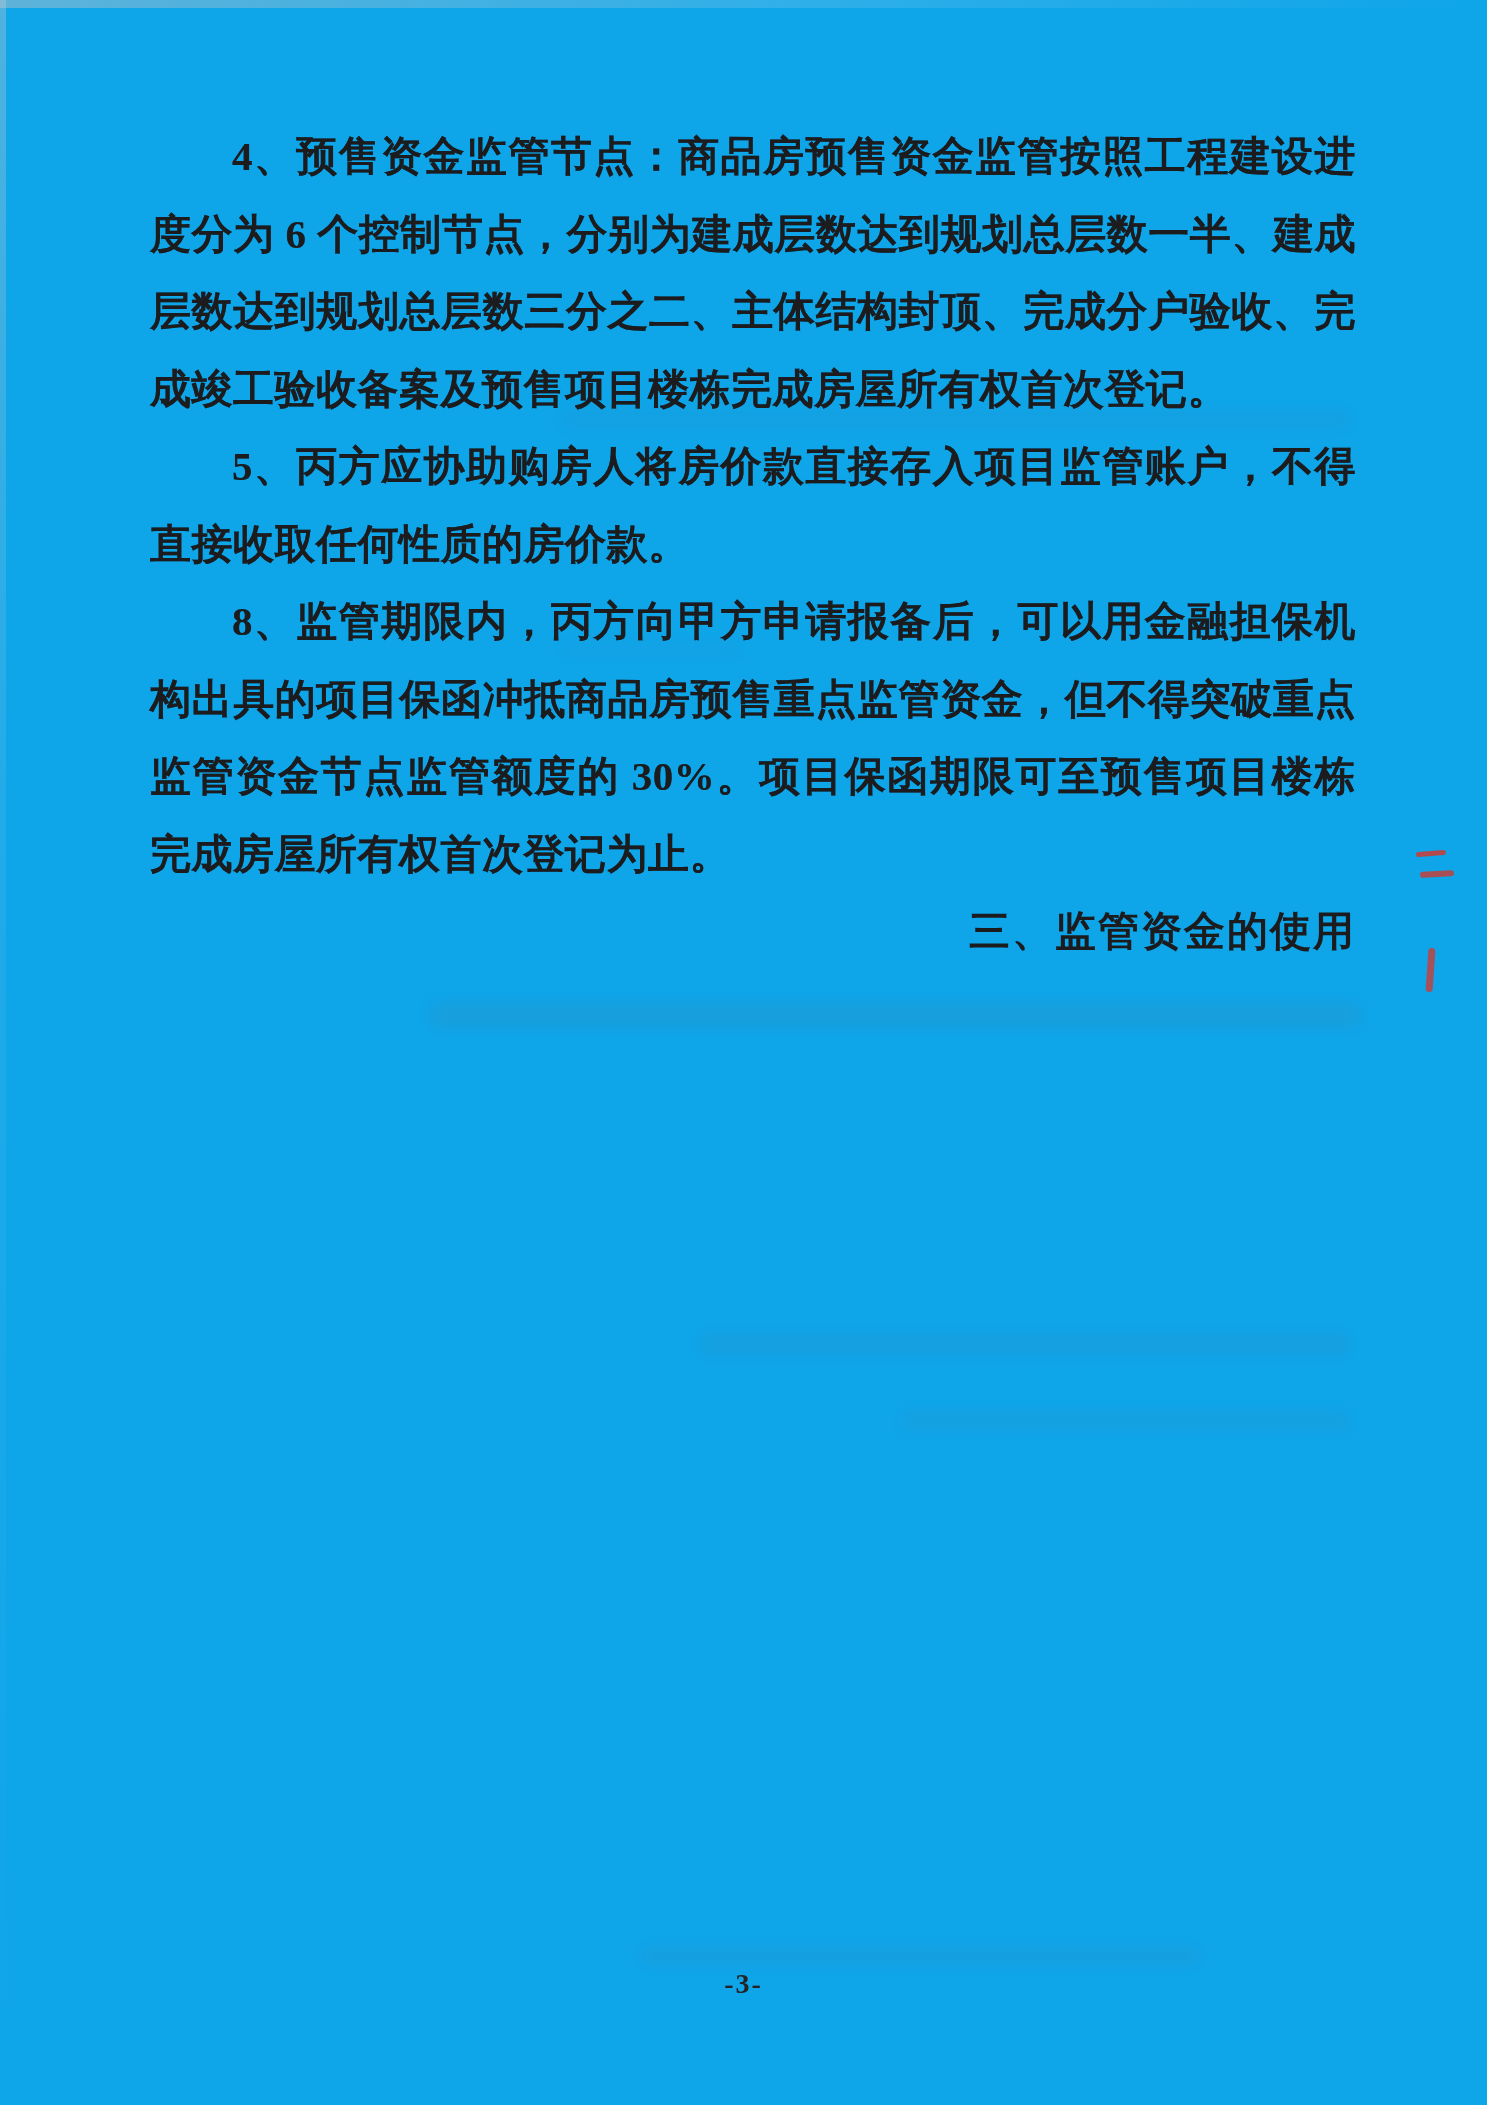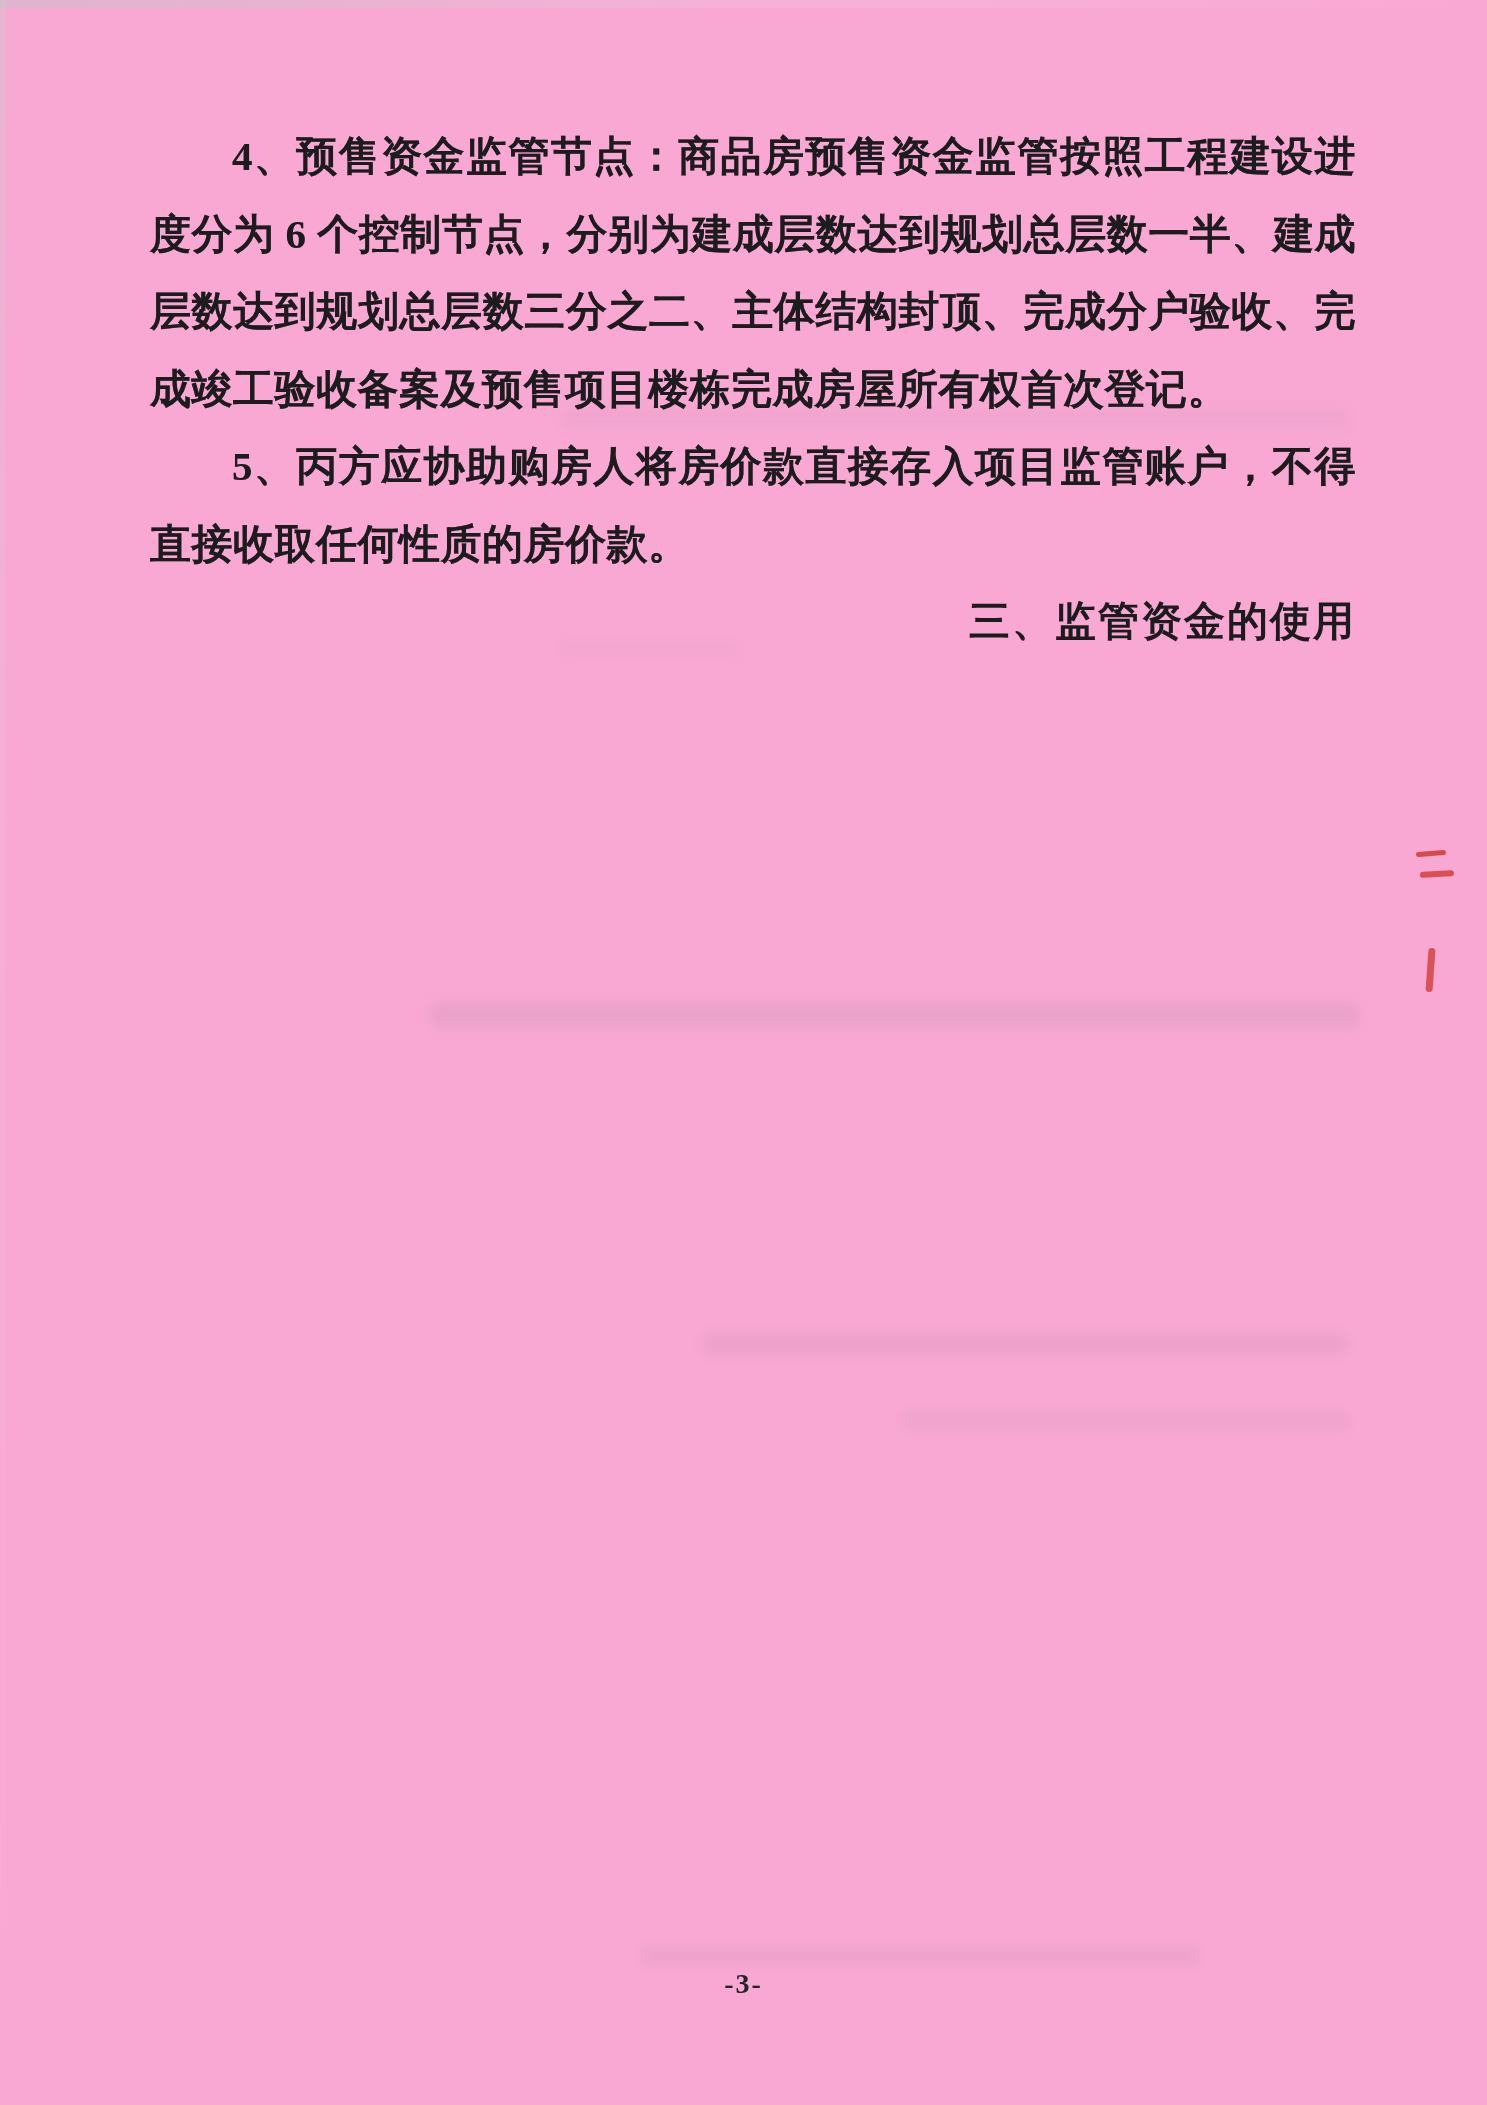--- a/index.html
+++ b/index.html
@@ -1,21 +1,21 @@
 <!DOCTYPE html>
 <html><head>
 <meta charset="utf-8">
 <style>
   html, body { margin: 0; padding: 0; background: #ffffff; }
 
   .page {
     position: relative;
     width: 1487px;
     height: 2105px;
-    background: #f9a8d4;
+    background: #0ea5e9;
     overflow: hidden;
     font-family: "Liberation Serif", "DejaVu Serif", serif;
   }
 
   
   .scan-edge-top {
     position: absolute; left: 0; top: 0; width: 100%; height: 8px;
     background: linear-gradient(90deg, rgba(190,195,198,0.45), rgba(230,232,233,0.15) 55%, rgba(255,255,255,0));
     pointer-events: none;
   }
@@ -92,20 +92,21 @@
 <body>
 
 <div class="page">
 
   <div class="scan-edge-top"></div>
   <div class="scan-edge-left"></div>
 
   <div class="content">
     <p class="para">4、预售资金监管节点：商品房预售资金监管按照工程建设进度分为 6 个控制节点，分别为建成层数达到规划总层数一半、建成层数达到规划总层数三分之二、主体结构封顶、完成分户验收、完成竣工验收备案及预售项目楼栋完成房屋所有权首次登记。</p>
     <p class="para">5、丙方应协助购房人将房价款直接存入项目监管账户，不得直接收取任何性质的房价款。</p>
+    <p class="para">8、监管期限内，丙方向甲方申请报备后，可以用金融担保机构出具的项目保函冲抵商品房预售重点监管资金，但不得突破重点监管资金节点监管额度的 30%。项目保函期限可至预售项目楼栋完成房屋所有权首次登记为止。</p>
     <p class="heading">三、监管资金的使用</p>
   </div>
 
   <div class="red-mark red-dash-1"></div>
   <div class="red-mark red-dash-2"></div>
   <div class="red-mark red-stroke-vertical"></div>
 
   <div class="ghost ghost-1"></div>
   <div class="ghost ghost-2"></div>
   <div class="ghost ghost-3"></div>

